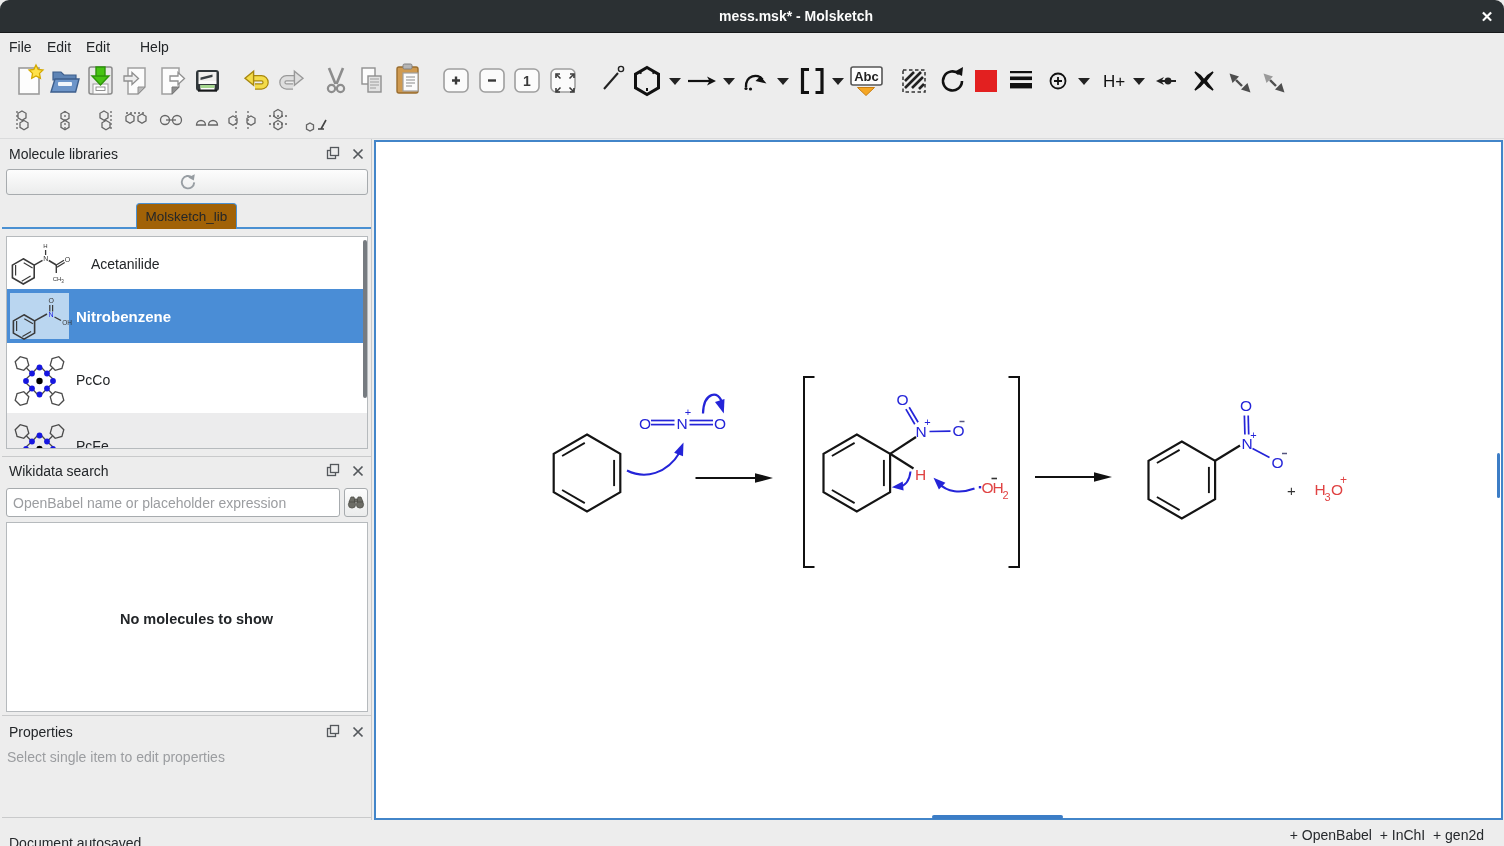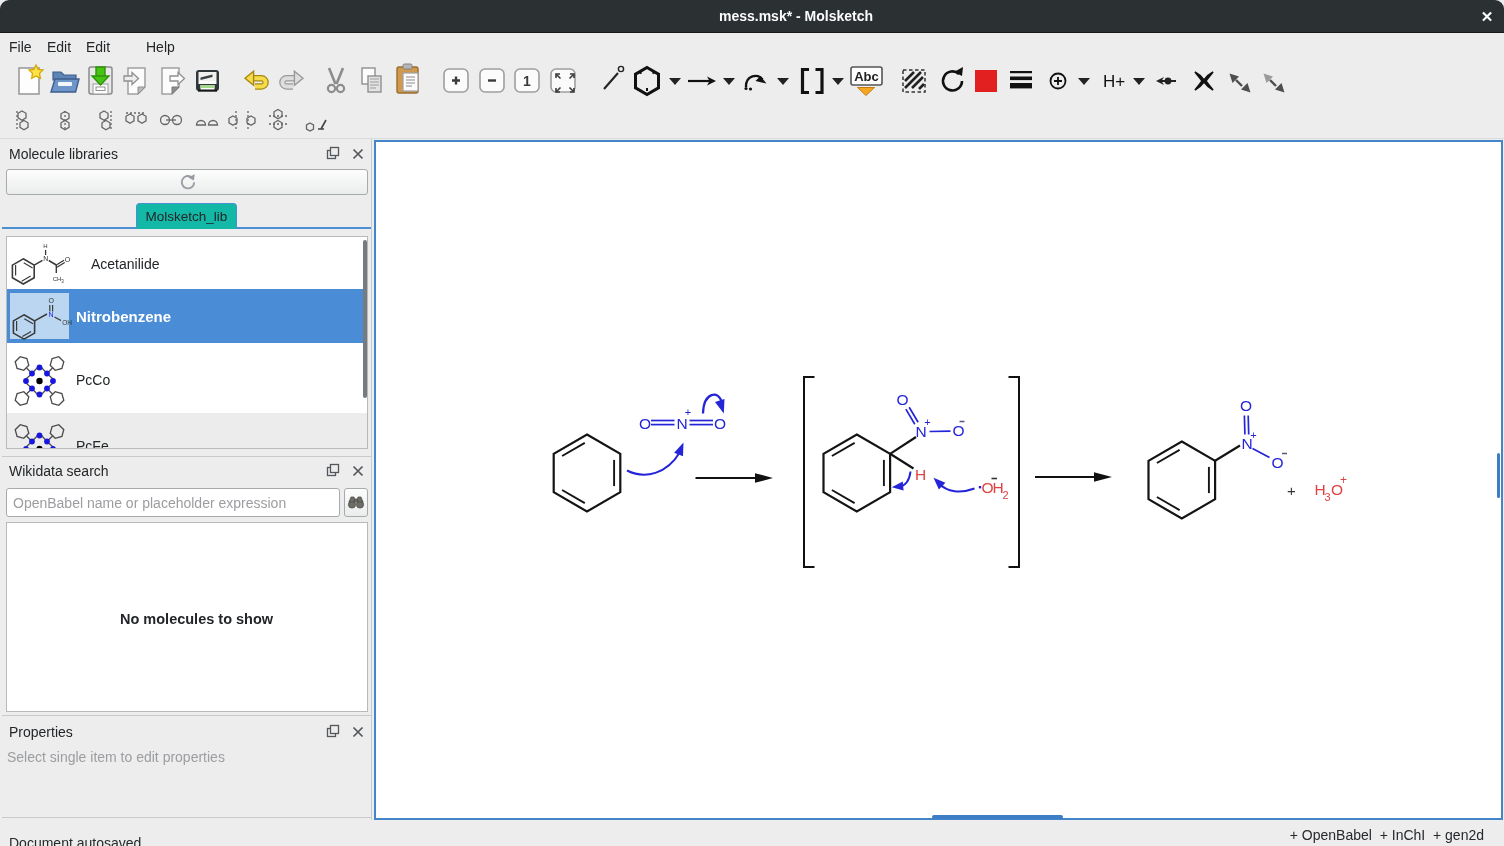--- a/index.html
+++ b/index.html
@@ -22,21 +22,21 @@
 </style>
 </head>
 <body>
   <div class="abs" id="titlebar"></div>
   <div class="abs" id="titletext">mess.msk* - Molsketch</div>
   <div class="abs" id="closex">✕</div>
 
   <div class="abs menuitem" style="left:9px;">File</div>
   <div class="abs menuitem" style="left:47px;">Edit</div>
   <div class="abs menuitem" style="left:86px;">Edit</div>
-  <div class="abs menuitem" style="left:146px;">Help</div>
+  <div class="abs menuitem" style="left:140px;">Help</div>
 
   <svg class="abs" style="left:0;top:59px;" width="1504" height="80" viewBox="0 0 1504 80">
 
  <g>
   <rect x="19" y="9" width="20" height="26" fill="#fdfdfd" stroke="#9b9b9b" stroke-width="1.6"></rect>
   <path d="M36 6 l2.2 4.4 4.8.6 -3.5 3.4.9 4.8 -4.4-2.3 -4.3 2.3.8-4.8 -3.5-3.4 4.9-.6z" fill="#ffe24a" stroke="#d4a900" stroke-width="1.3"></path>
  </g>
 
  <g>
   <path d="M53 13 h8 l3 3 h12 v5 h-23 z" fill="#5e84b5" stroke="#3d5e8c" stroke-width="1.2"></path>
@@ -233,21 +233,21 @@
  <path d="M31.5 3.5 l9 9 M40.5 3.5 l-9 9" stroke="#54585c" stroke-width="1.7" fill="none"></path>
 </svg>
   <div class="abs gradbtn" style="left:6px;top:169px;width:362px;height:26px;"></div>
   <svg class="abs" style="left:178px;top:173px;" width="18" height="18" viewBox="0 0 18 18">
  <path d="M14.2 4.6 a6.2 6.2 0 1 0 2 4.8" fill="none" stroke="#989ea3" stroke-width="1.9"></path>
  <path d="M16.8 1.2 l-1 6.4 -5.6 -3.2 z" fill="#969ca1"></path>
 </svg>
 
   <div class="abs" style="left:2px;top:227px;width:134px;height:2px;background:#4a90d2;"></div>
   <div class="abs" style="left:236px;top:227px;width:135px;height:2px;background:#4a90d2;"></div>
-  <div class="abs" style="left:136px;top:203px;width:101px;height:26px;background:#14b8a6;border:1px solid #4a90d2;border-bottom:none;border-radius:4px 4px 0 0;box-sizing:border-box;text-align:center;line-height:25px;font-size:13.5px;color:#232629;">Molsketch_lib</div>
+  <div class="abs" style="left:136px;top:203px;width:101px;height:26px;background:#a16207;border:1px solid #4a90d2;border-bottom:none;border-radius:4px 4px 0 0;box-sizing:border-box;text-align:center;line-height:25px;font-size:13.5px;color:#232629;">Molsketch_lib</div>
 
   <div class="abs listbox" style="left:6px;top:236px;width:362px;height:213px;overflow:hidden;">
     <div class="abs" style="left:0;top:52px;width:360px;height:54px;background:#4a8dd6;"></div>
     <div class="abs" style="left:3px;top:56px;width:59px;height:46px;background:#bad6f0;"></div>
     <div class="abs" style="left:0;top:176px;width:360px;height:37px;background:#ececed;"></div>
     <div class="abs rowtext" style="left:68px;top:19px;margin-left:16px;">Acetanilide</div>
     <div class="abs rowtext" style="left:69px;top:71px;color:#fff;font-weight:700;font-size:15px;">Nitrobenzene</div>
     <div class="abs rowtext" style="left:69px;top:135px;">PcCo</div>
     <div class="abs rowtext" style="left:69px;top:201px;">PcFe</div>
     <svg class="abs" style="left:0;top:0;" width="360" height="213" viewBox="0 0 360 213" font-family="Liberation Sans">

